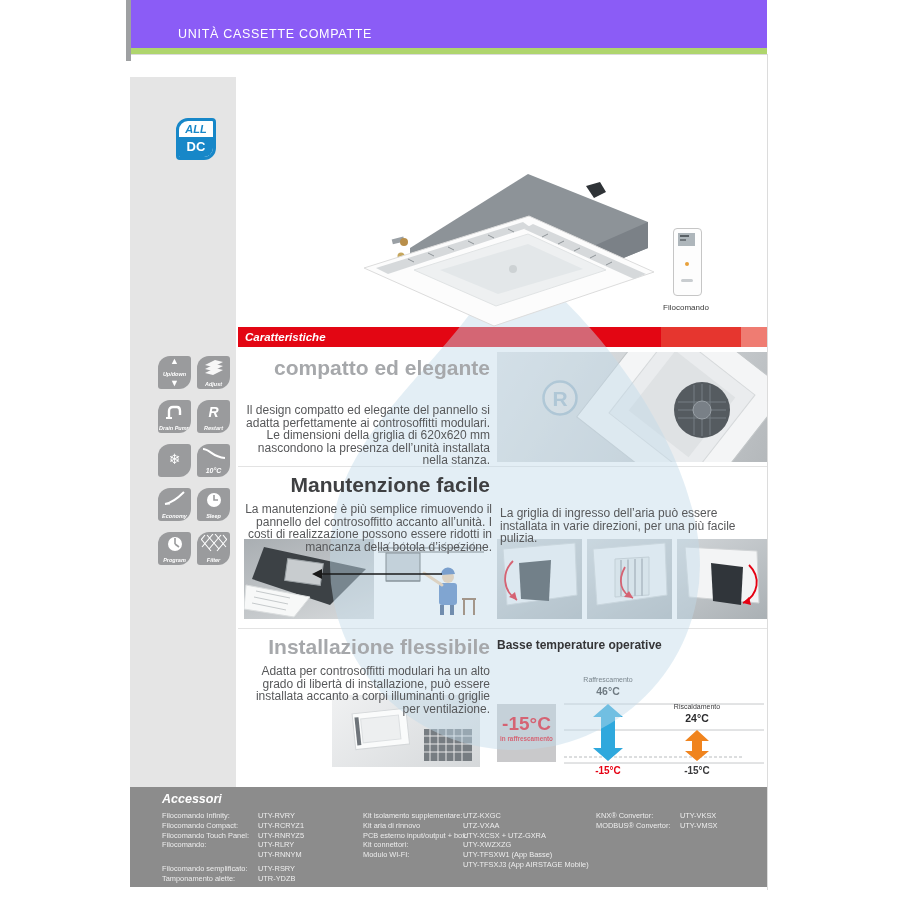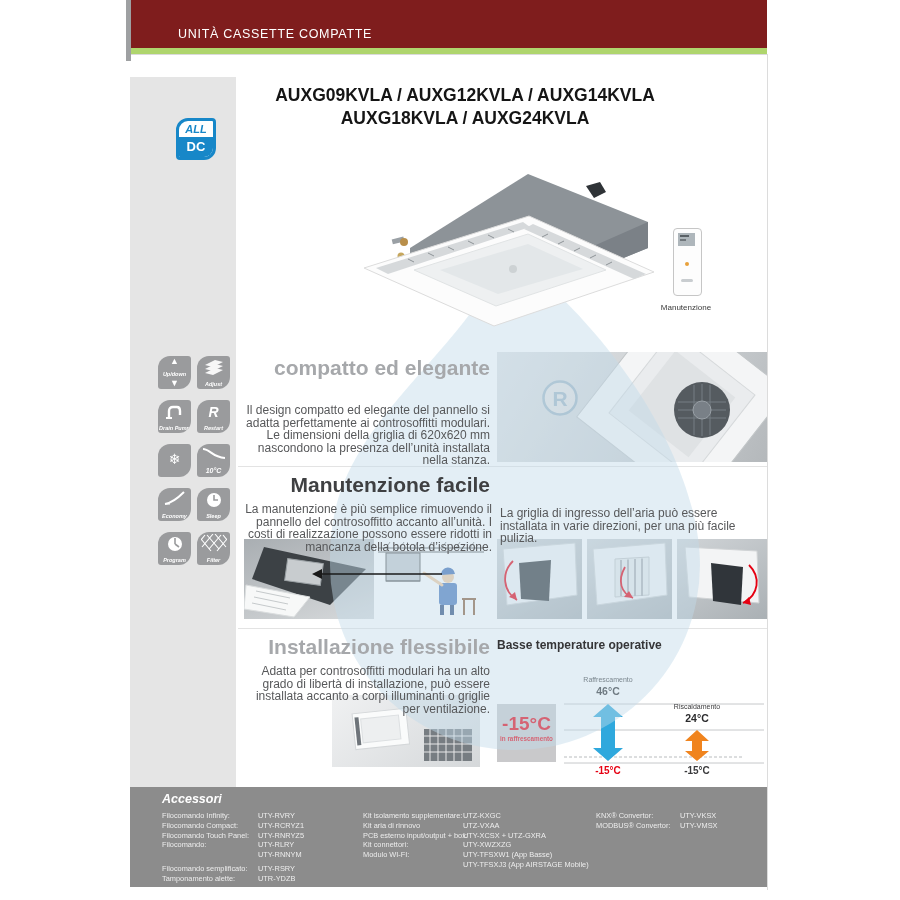--- a/index.html
+++ b/index.html
@@ -2,21 +2,21 @@
 <html><head>
 <meta charset="utf-8">
 <style>
   html,body{margin:0;padding:0;background:#fff;}
   .page{position:relative;width:900px;height:900px;background:#fff;overflow:hidden;
         font-family:"Liberation Sans",sans-serif;-webkit-font-smoothing:antialiased;}
   .abs{position:absolute;}
 
   
   .edge-notch{left:126px;top:0;width:5px;height:61px;background:#9EA0A2;}
-  .banner{left:131px;top:0;width:636px;height:48px;background:#7f1d1d;
+  .banner{left:131px;top:0;width:636px;height:48px;background:#8b5cf6;
           border-bottom:6px solid #AFD56D;box-shadow:0 1px 0 #DADADA;}
   .banner span{position:absolute;left:47px;bottom:7px;color:#fff;font-size:12.5px;letter-spacing:.7px;}
   .right-rule{left:767px;top:54px;width:1px;height:836px;background:#DCDCDC;}
 
   
   .sidebar{left:130px;top:77px;width:106px;height:710px;background:#E5E5E5;}
   .alldc{position:absolute;left:46px;top:41px;width:40px;height:42px;border:3px solid #1787C8;
          border-radius:12px 4px 12px 4px;background:#ffffff;overflow:hidden;box-sizing:border-box;}
   .alldc .t{display:block;height:16px;text-align:center;font-size:11px;font-weight:bold;
             font-style:italic;color:#1787C8;line-height:17px;}
@@ -190,24 +190,20 @@
             <path d="M0,5 L10,17 M6,1 L18,15 M14,0 L25,13 M22,1 L26,6"></path>
             <path d="M26,5 L16,17 M20,1 L8,15 M12,0 L1,13 M4,1 L0,6"></path>
               </g>
             </svg>
         </span>
         <span class="lbl">Filter</span>
       </div>
     </div>
   </aside>
 
-  <h1 class="abs model-title" style="margin:0;">
-    <div>AUXG09KVLA / AUXG12KVLA / AUXG14KVLA</div>
-    <div>AUXG18KVLA / AUXG24KVLA</div>
-  </h1>
 
   <svg class="abs hero" viewBox="0 0 322 172">
     <polygon points="62,92 180,18 300,66 300,92 182,140 62,114" fill="#8D9398"></polygon>
     <polygon points="182,118 300,66 300,92 182,140" fill="#7B8187"></polygon>
     <polygon points="238,30 252,26 258,36 246,42" fill="#2F3337"></polygon>
     <rect x="44" y="82" width="12" height="5" fill="#9AA0A5" transform="rotate(-14 50 84)"></rect>
     <circle cx="56" cy="86" r="4" fill="#B98F4A"></circle>
       <circle cx="53" cy="100" r="3.5" fill="#C6A75E"></circle>
     <polygon points="16,112 181,60 306,116 146,170" fill="#FCFCFC" stroke="#DCDCDC" stroke-width="1"></polygon>
     <polygon points="185,68 298,118 286,123 176,73" fill="#D6D9DB"></polygon>
@@ -224,22 +220,25 @@
   </svg>
 
   <div class="abs remote">
     <span class="scr">
         <i></i>
         <em></em>
       </span>
     <span class="dot"></span>
     <span class="btn"></span>
   </div>
-  <div class="abs remote-label">Manutenzione</div>
-
+  <div class="abs remote-label">Filocomando</div>
+
+  <div class="abs feat-banner">
+    <span>Caratteristiche</span>
+  </div>
 
   <section class="sec sec1">
     <div class="txt h-light r" style="left:0;top:9px;width:252px;">
       <div>compatto ed elegante</div>
     </div>
     <div class="txt body-txt r" style="left:0;top:56px;width:252px;">Il design compatto ed elegante del pannello si adatta perfettamente ai controsoffitti modulari. Le dimensioni della griglia di 620x620 mm nascondono la presenza dell’unità installata nella stanza.</div>
     <div class="photo ph-grad1" style="left:259px;top:4px;width:270px;height:110px;">
       <svg width="270" height="110" viewBox="0 0 270 110">
         <g transform="rotate(38 185 52)">
           <rect x="110" y="-23" width="150" height="150" fill="#F4F5F6" stroke="#C2C6C8"></rect>

